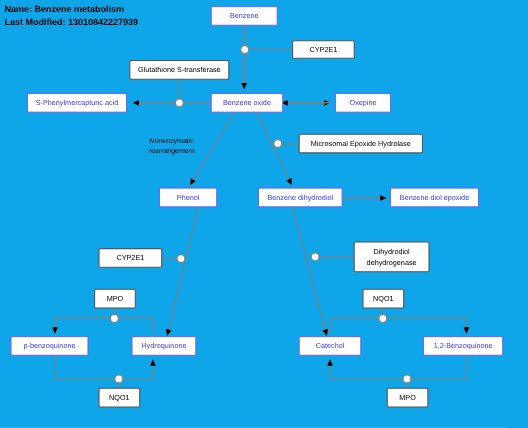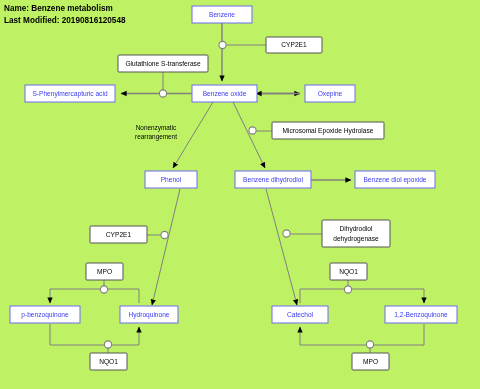--- a/index.html
+++ b/index.html
@@ -4,21 +4,21 @@
 <style>
   html, body {
     margin: 0;
     padding: 0;
     background: #ffffff;
   }
   #page {
     position: relative;
     width: 480px;
     height: 389px;
-    background: #bef264;
+    background: #0ea5e9;
     font-family: "Liberation Sans", sans-serif;
     overflow: hidden;
   }
   #meta {
     position: absolute;
     left: 4px;
     top: 3px;
     font-size: 8.2px;
     font-weight: bold;
     color: #000000;
@@ -79,21 +79,21 @@
     text-anchor: middle;
   }
 </style>
 </head>
 <body>
 
 <div id="page">
 
   <div id="meta">
     <div>Name: Benzene metabolism</div>
-    <div>Last Modified: 20190816120548</div>
+    <div>Last Modified: 13010842227939</div>
   </div>
 
   <svg id="diagram" viewBox="0 0 480 389">
     <defs>
       <marker id="arrow" markerWidth="7" markerHeight="7" refX="5.6" refY="3" orient="auto" markerUnits="userSpaceOnUse">
         <path d="M0,0.3 L6,3 L0,5.7 z" fill="#000000"></path>
       </marker>
     </defs>
 
     <path class="edge" d="M222,23 L222,81" marker-end="url(#arrow)"></path>

